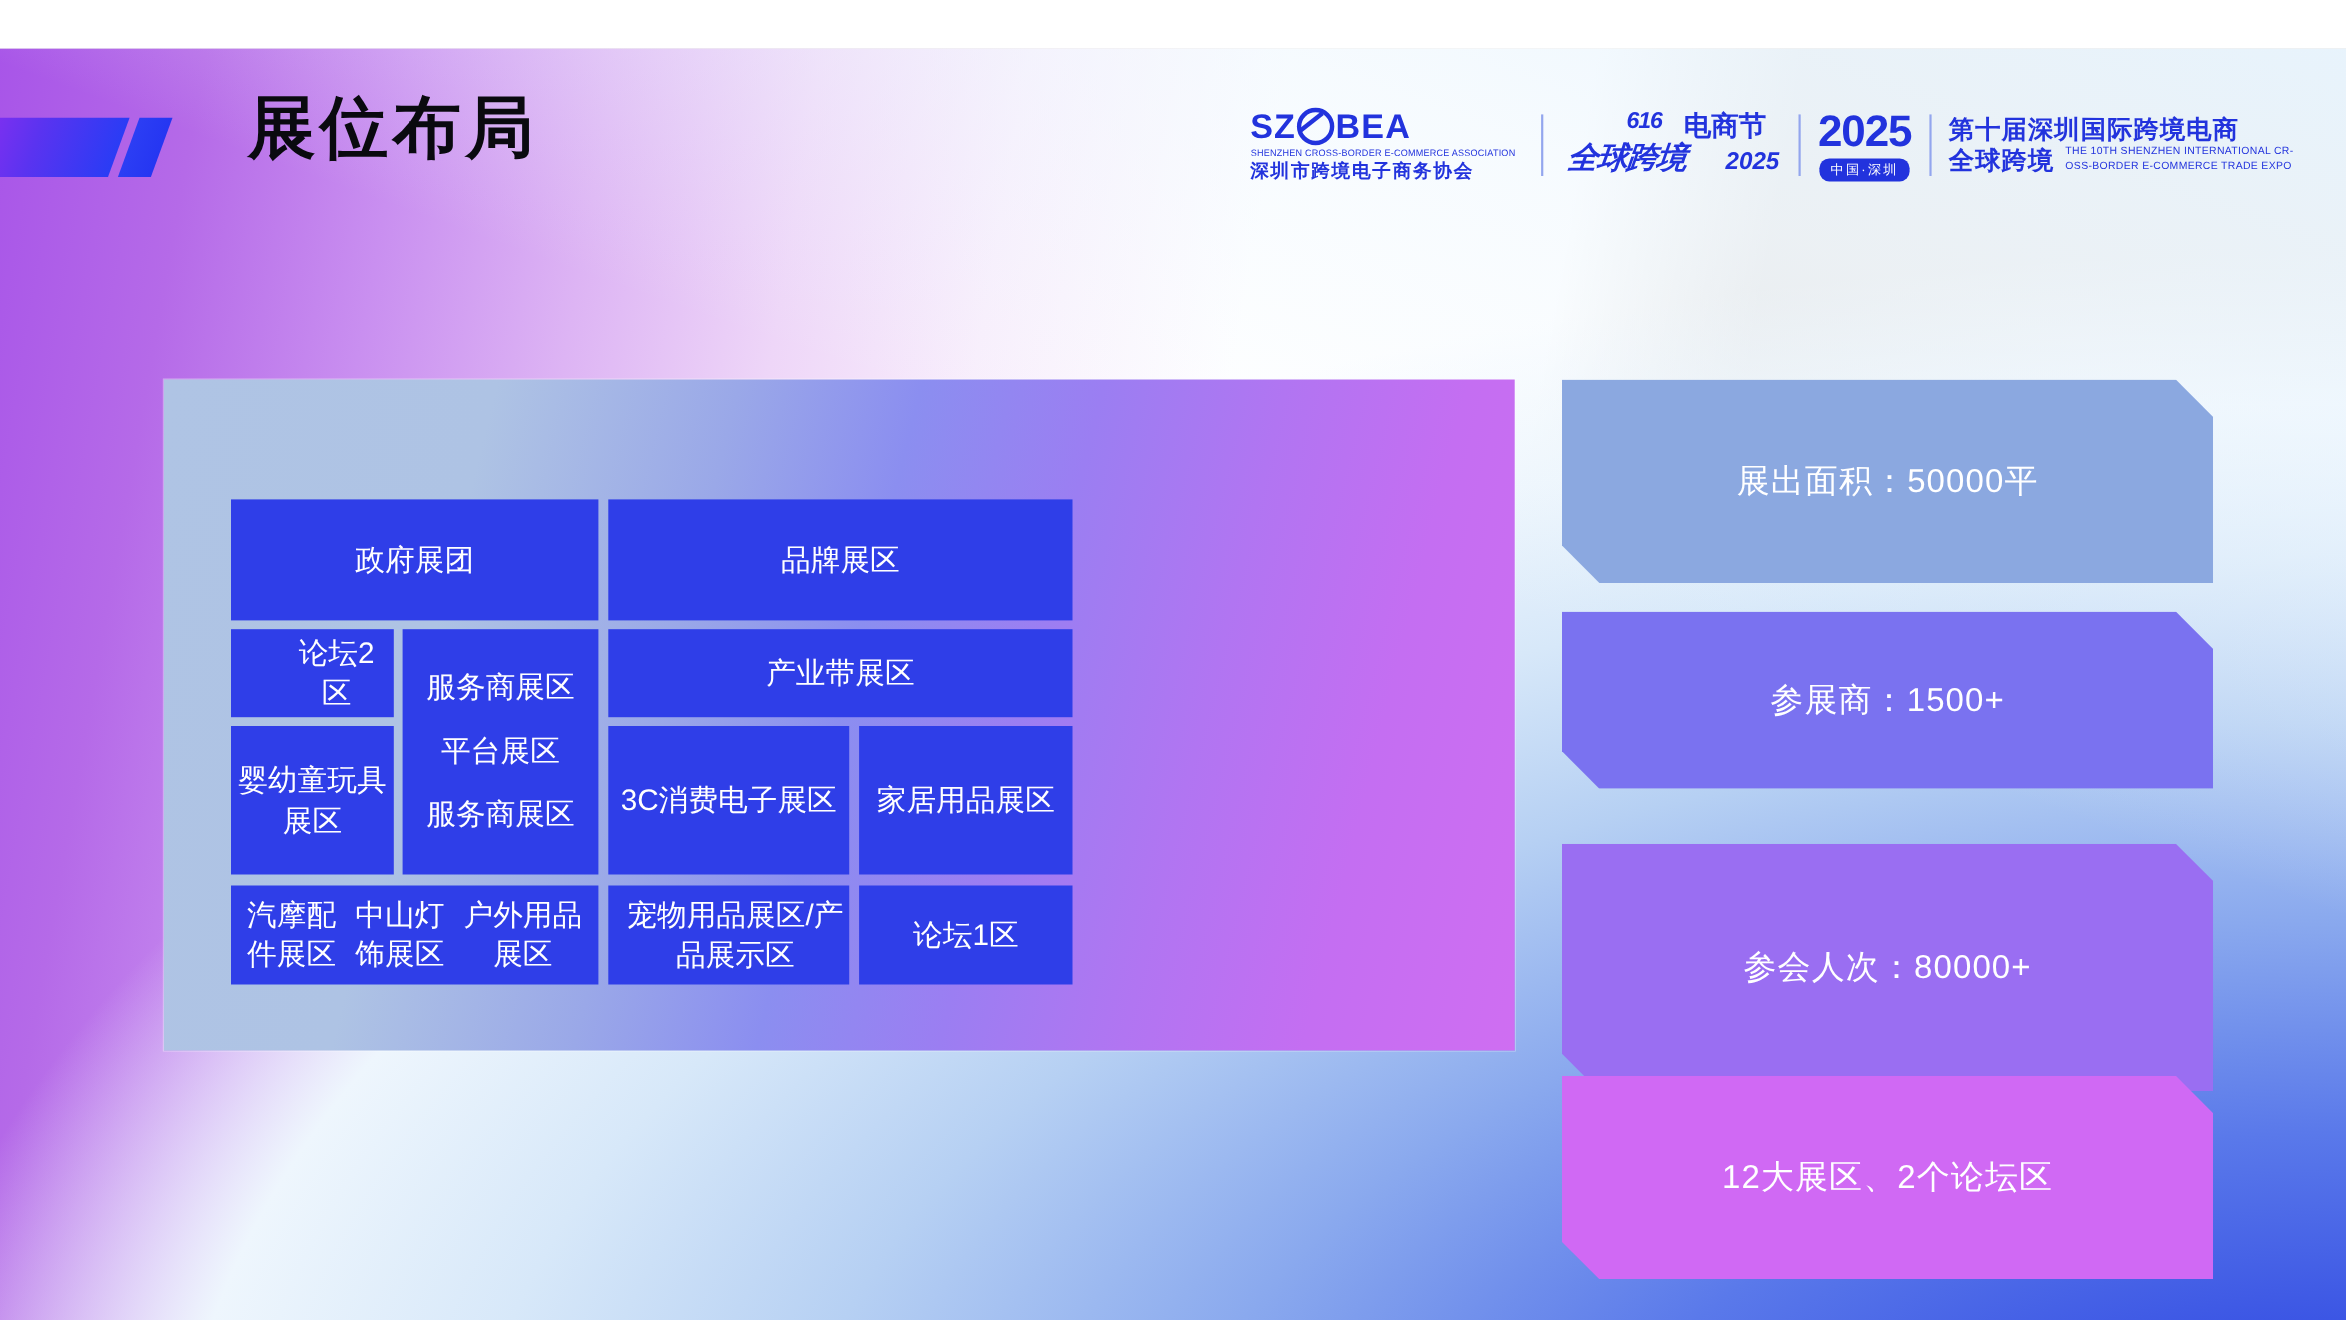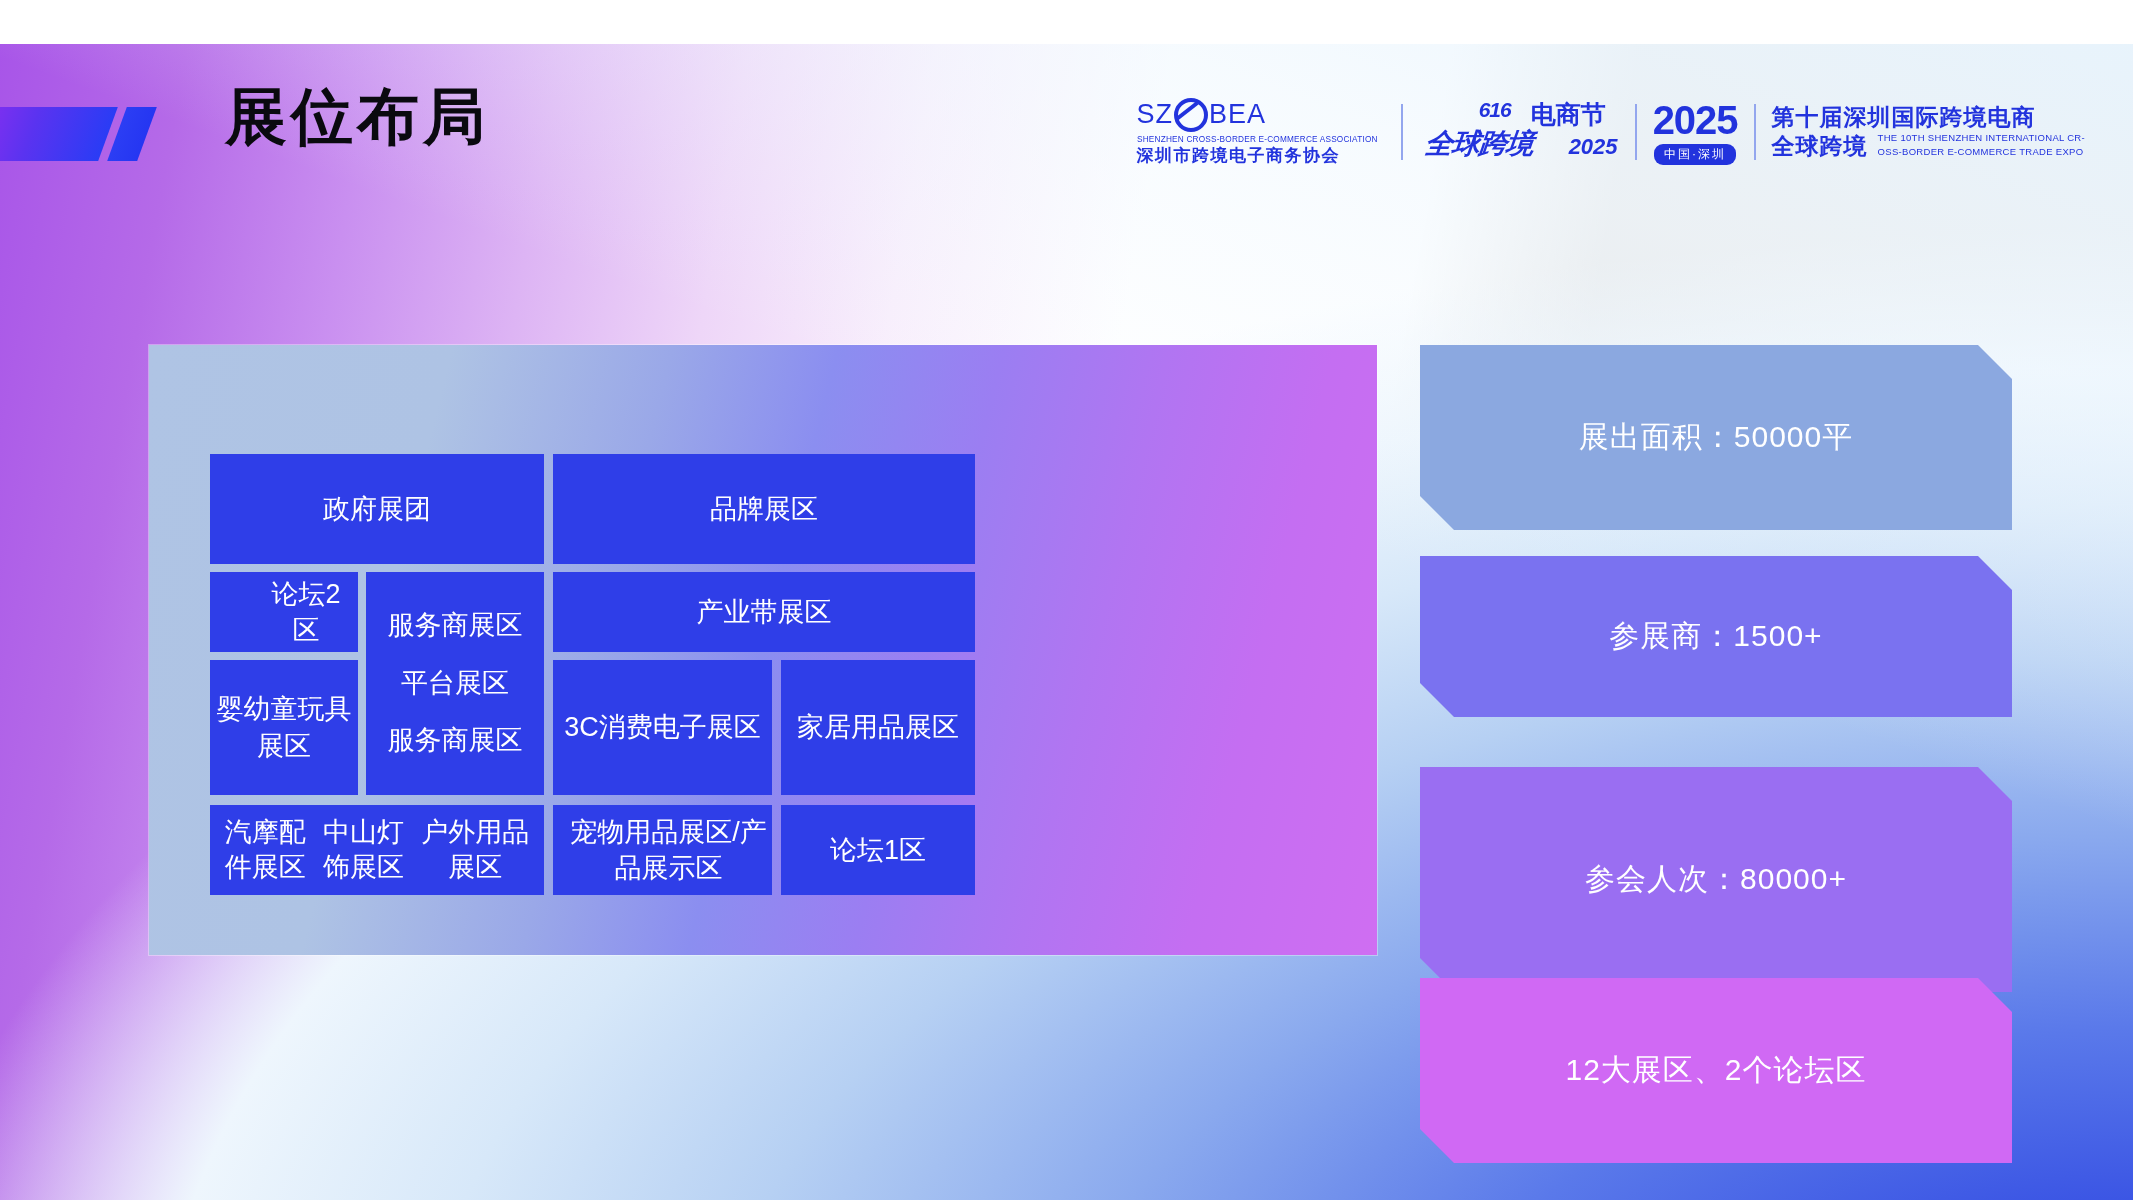--- a/index.html
+++ b/index.html
@@ -107,22 +107,22 @@
   }
   .brand-block { display: flex; flex-direction: column; justify-content: center; }
   .brand-sep {
     width: 2px;
     height: 56px;
     background: #93a6ee;
     margin: 0 16px;
     flex: 0 0 auto;
   }
   .szobea-word {
-    font-size: 27px;
-    font-weight: normal;
+    font-size: 31px;
+    font-weight: bold;
     letter-spacing: 1px;
     line-height: 1;
     color: #2233dd;
     display: flex;
     align-items: center;
     gap: 1px;
   }
   .szobea-o {
     display: inline-block;
     width: 26px; height: 26px;

